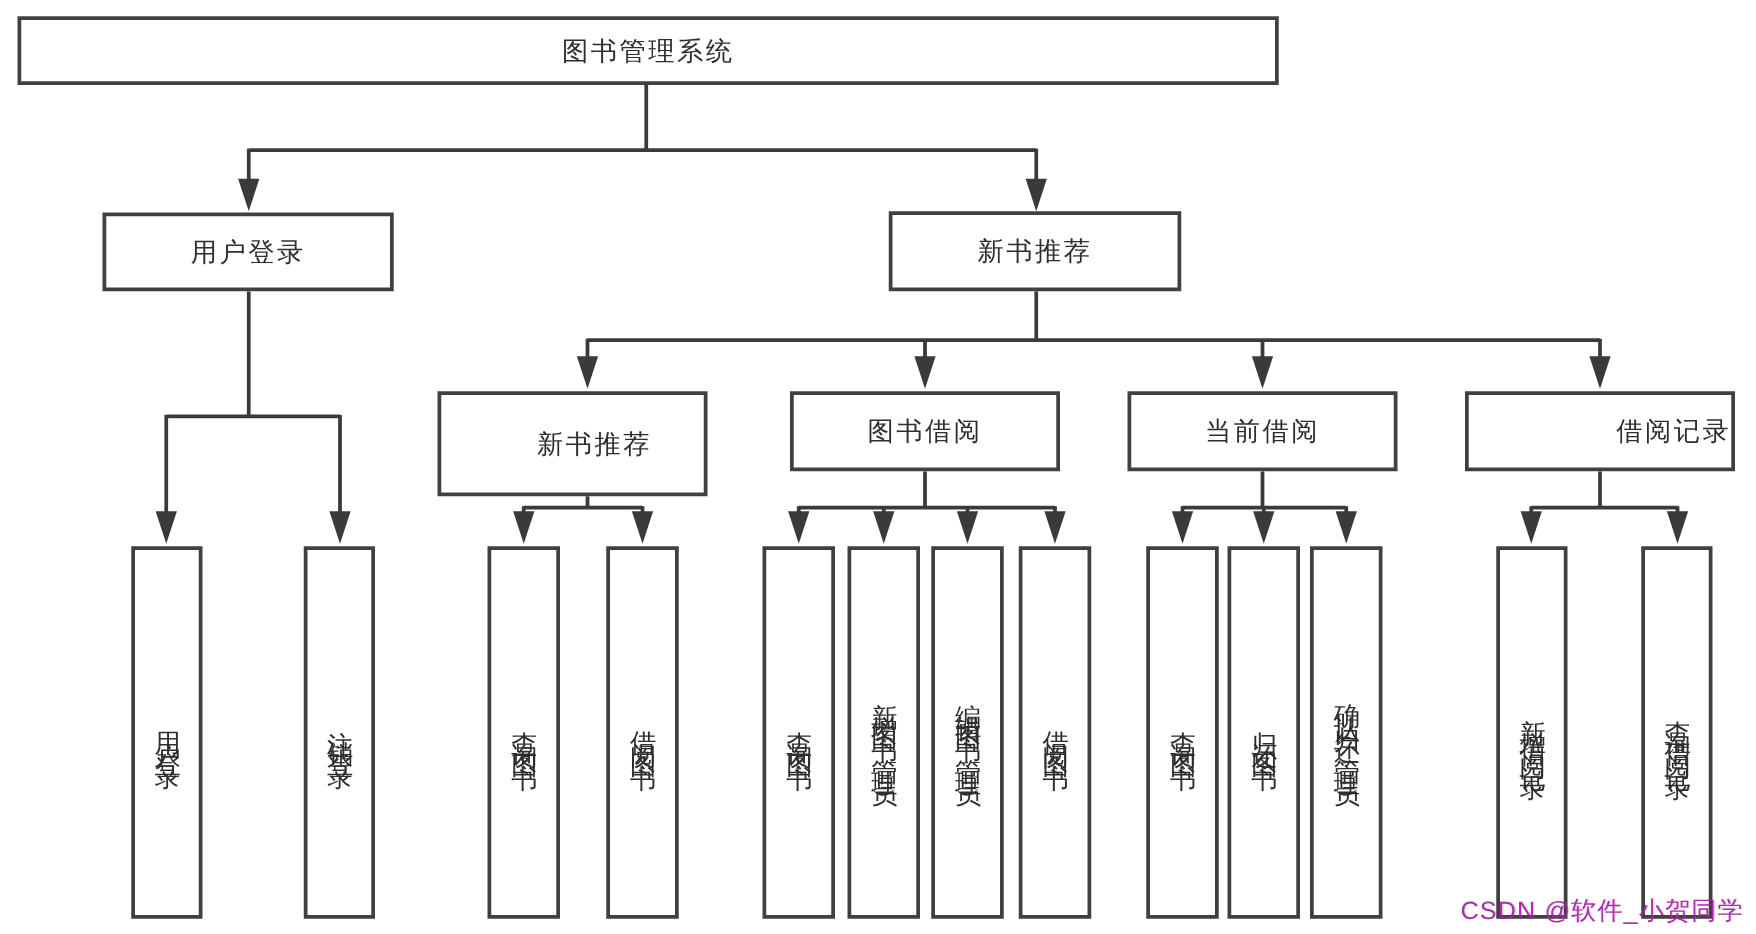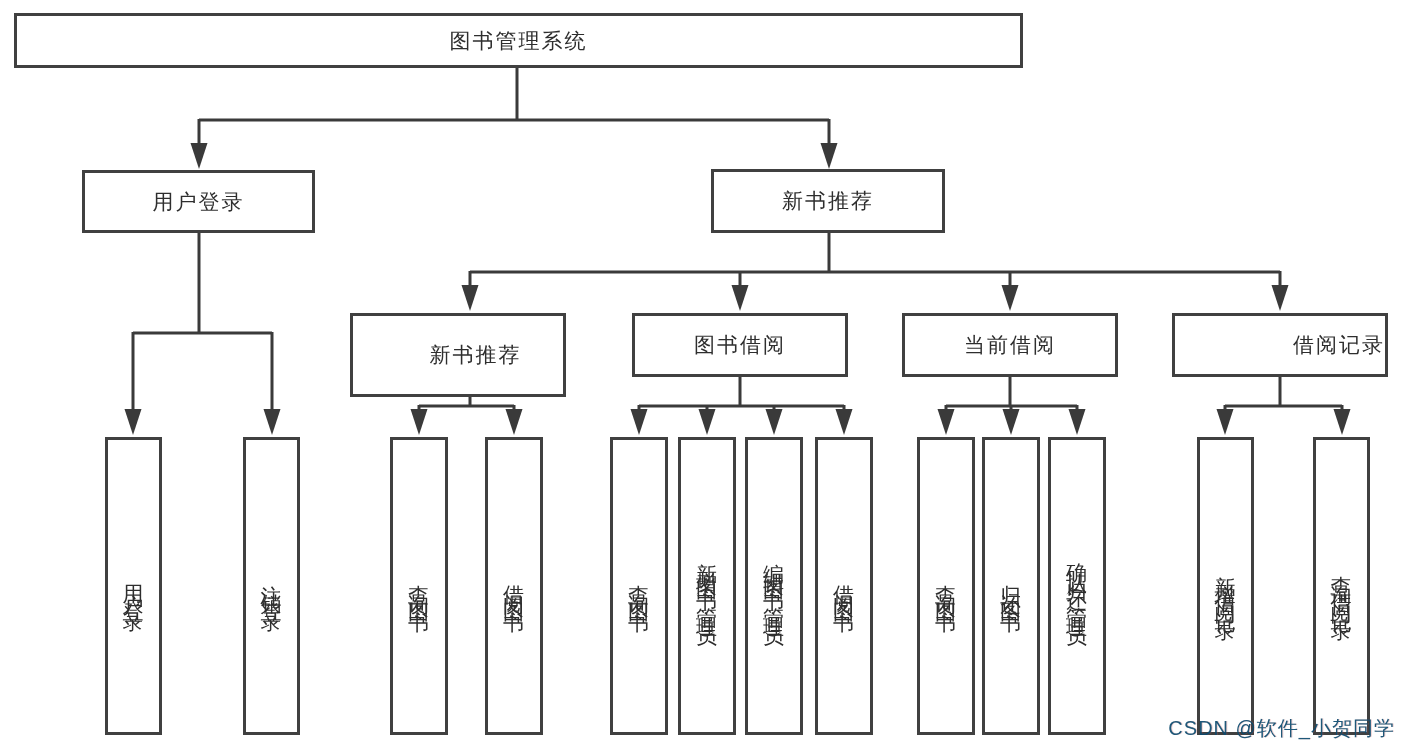--- a/index.html
+++ b/index.html
@@ -35,21 +35,21 @@
   .b-c2{left:678px;top:437px;width:58px;height:298px;}
   .b-c3{left:745px;top:437px;width:58px;height:298px;}
   .b-c4{left:815px;top:437px;width:58px;height:298px;}
   .b-d1{left:917px;top:437px;width:58px;height:298px;}
   .b-d2{left:982px;top:437px;width:58px;height:298px;}
   .b-d3{left:1048px;top:437px;width:58px;height:298px;}
   .b-e1{left:1197px;top:437px;width:57px;height:298px;}
   .b-e2{left:1313px;top:437px;width:57px;height:298px;}
   .watermark{
     position:absolute;right:10px;bottom:5px;z-index:3;
-    font-size:20px;letter-spacing:1px;color:#0c4a6e;opacity:.92;
+    font-size:20px;letter-spacing:1px;color:#a21caf;opacity:.92;
     text-shadow:1px 0 0 rgba(205,90,90,.30);white-space:nowrap;
   }
 </style>
 </head>
 <body>
 
 <div class="canvas">
 
   <svg class="connectors" width="1405" height="747" viewBox="0 0 1405 747">
     <g stroke="#3a3a3a" stroke-width="3" fill="none">

